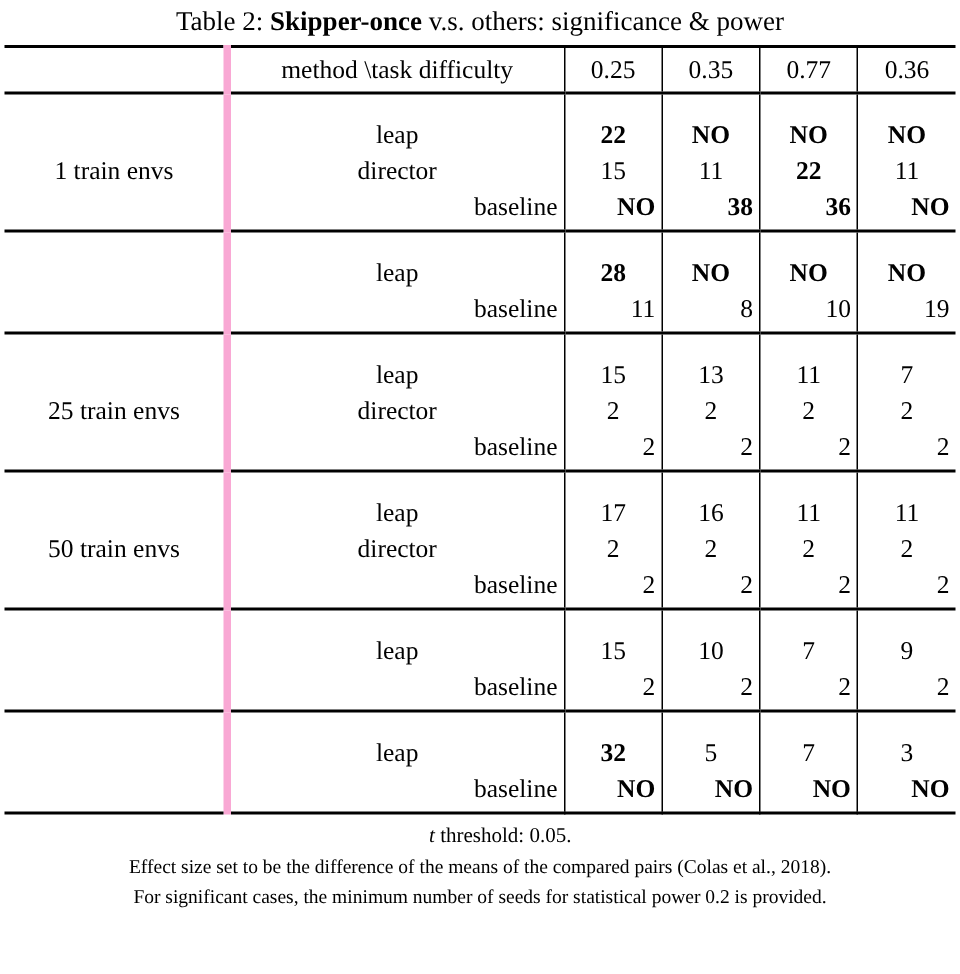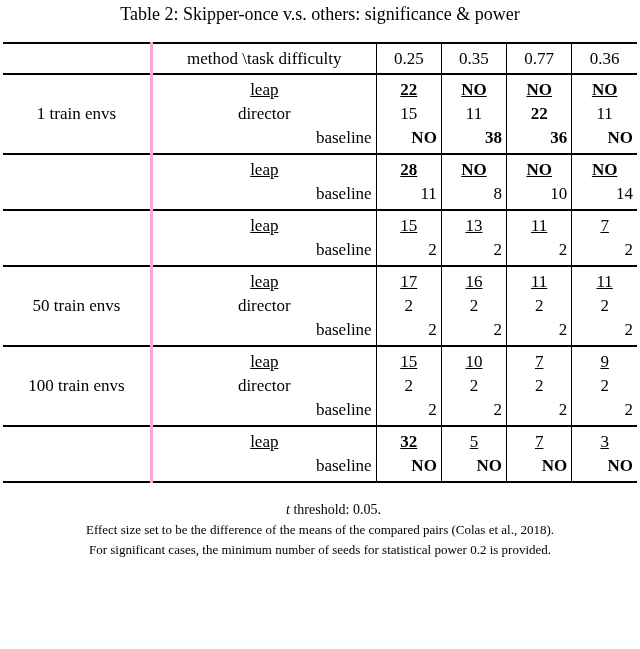--- a/index.html
+++ b/index.html
@@ -15,50 +15,50 @@
     box-sizing: border-box;
     padding-top: 2px;
     overflow: hidden;
   }
   .title {
     text-align: center;
     font-size: 18px;
     line-height: 24px;
     margin: 0 0 1px 0;
   }
-  .title .b { font-weight: 400; }
+  .title .b { font-weight: 700; }
   .title .i { }
   table.sig-table {
     border-collapse: collapse;
     width: 634px;
-    margin: 16px auto;
+    margin: 4px auto;
     border-top: 2px solid #000;
     border-bottom: 2px solid #000;
     table-layout: fixed;
   }
   col.c-label  { width: 148px; }
   col.c-method { width: 224px; }
   col.c-num    { width: 65px; }
   td {
     padding: 0 4px;
     line-height: 24px;
     font-size: 17px;
     text-align: center;
     vertical-align: middle;
     overflow: hidden;
     white-space: nowrap;
   }
   thead td {
     line-height: 29px;
     border-bottom: 2px solid #000;
   }
-  td.col-label  { border-right: 3px solid #f9a8d4; }
+  td.col-label  { border-right: 5px solid #f9a8d4; }
   td.col-method { border-right: 1px solid #000; }
   td.col-num + td.col-num { border-left: 1px solid #000; }
-  tr.group-first td { border-top: 2px solid #000; padding-top: 3px; text-decoration: underline; }
+  tr.group-first td { border-top: 2px solid #000; padding-top: 15px; }
   tr.group-last td  { padding-bottom: 3px; text-align: right; }
   td.bold { font-weight: 700; }
   .footnotes {
     text-align: center;
     margin-top: 3px;
   }
   .footnotes .fn {
     font-size: 13px;
     line-height: 20px;
   }
@@ -124,29 +124,37 @@
           <td class="col-num bold">NO</td>
           <td class="col-num bold">NO</td>
           <td class="col-num bold">NO</td>
         </tr>
         <tr class="group-last">
           <td class="col-label"></td>
           <td class="col-method">baseline</td>
           <td class="col-num">11</td>
           <td class="col-num">8</td>
           <td class="col-num">10</td>
-          <td class="col-num">14</td>
+          <td class="col-num">19</td>
         </tr>
         <tr class="group-first">
           <td class="col-label"></td>
           <td class="col-method">leap</td>
           <td class="col-num">15</td>
           <td class="col-num">13</td>
           <td class="col-num">11</td>
           <td class="col-num">7</td>
+        </tr>
+        <tr class="">
+          <td class="col-label">25 train envs</td>
+          <td class="col-method">director</td>
+          <td class="col-num">2</td>
+          <td class="col-num">2</td>
+          <td class="col-num">2</td>
+          <td class="col-num">2</td>
         </tr>
         <tr class="group-last">
           <td class="col-label"></td>
           <td class="col-method">baseline</td>
           <td class="col-num">2</td>
           <td class="col-num">2</td>
           <td class="col-num">2</td>
           <td class="col-num">2</td>
         </tr>
         <tr class="group-first">
@@ -173,28 +181,20 @@
           <td class="col-num">2</td>
           <td class="col-num">2</td>
         </tr>
         <tr class="group-first">
           <td class="col-label"></td>
           <td class="col-method">leap</td>
           <td class="col-num">15</td>
           <td class="col-num">10</td>
           <td class="col-num">7</td>
           <td class="col-num">9</td>
-        </tr>
-        <tr class="">
-          <td class="col-label">100 train envs</td>
-          <td class="col-method">director</td>
-          <td class="col-num">2</td>
-          <td class="col-num">2</td>
-          <td class="col-num">2</td>
-          <td class="col-num">2</td>
         </tr>
         <tr class="group-last">
           <td class="col-label"></td>
           <td class="col-method">baseline</td>
           <td class="col-num">2</td>
           <td class="col-num">2</td>
           <td class="col-num">2</td>
           <td class="col-num">2</td>
         </tr>
         <tr class="group-first">

